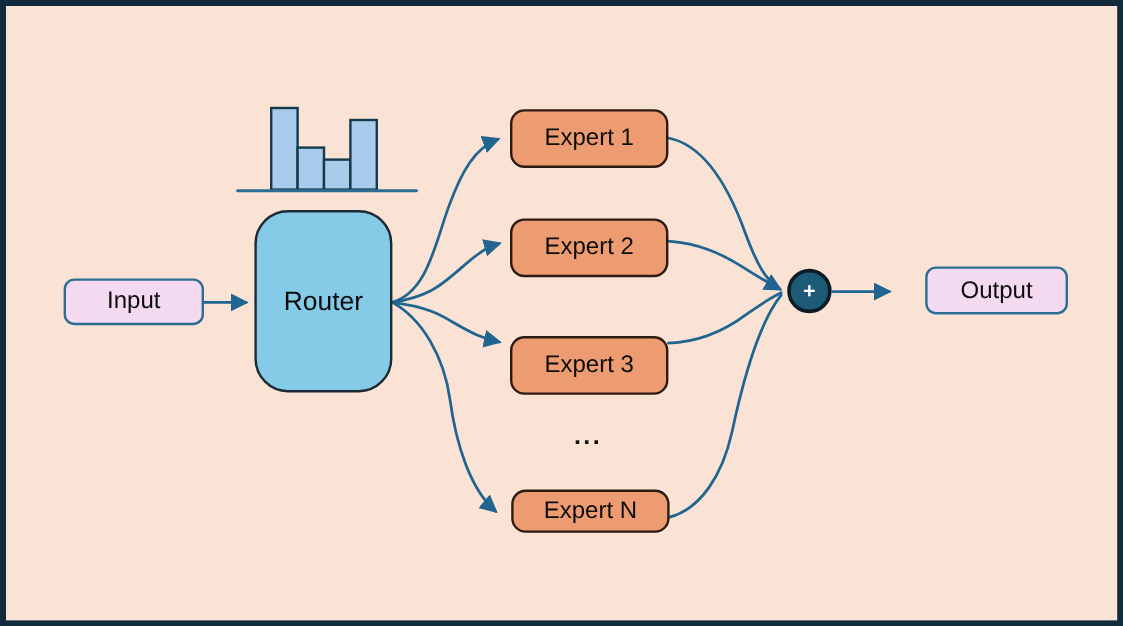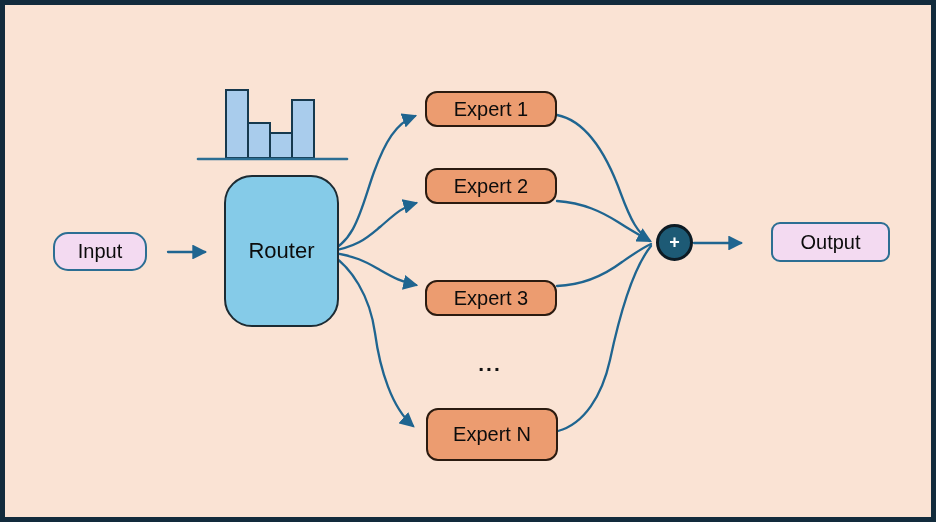--- a/index.html
+++ b/index.html
@@ -31,45 +31,44 @@
     align-items: center;
     justify-content: center;
     color: #0c0c0c;
   }
   .io-node {
     background: #f3daf1;
     border: 2px solid #2c6e93;
     border-radius: 9px;
     font-size: 20px;
   }
-  .node-input  { left: 53px;  top: 232px; width: 94px; height: 39px; border-radius: 15px; }
+  .node-input  { left: 53px;  top: 232px; width: 117px; height: 39px; }
   .node-output { left: 748px; top: 222px; width: 119px; height: 40px; margin-left: 23px; }
 
   .node-router {
     left: 212px; top: 175px;
     width: 115px; height: 152px;
     background: #85cbe8;
     border: 2px solid #1c2b33;
     border-radius: 28px;
     font-size: 22px;
-    margin-left: 12px;
   }
 
   .expert-node {
     left: 425px;
-    width: 132px; height: 36px;
+    width: 132px; height: 49px;
     background: #ec9c70;
     border: 2px solid #2b1b10;
     border-radius: 12px;
     font-size: 20px;
   }
   .expert-1 { top: 91px;  }
-  .expert-2 { top: 168px; }
+  .expert-2 { top: 182px; }
   .expert-3 { top: 262px; margin-top: 18px; }
-  .expert-n { top: 408px; left: 426px; height: 53px; }
+  .expert-n { top: 408px; left: 426px; height: 36px; }
 
   .ellipsis {
     position: absolute;
     left: 460px; top: 350px;
     width: 60px; height: 28px;
     text-align: center;
     font-size: 21px;
     font-weight: bold;
     letter-spacing: 2px;
     color: #111;

